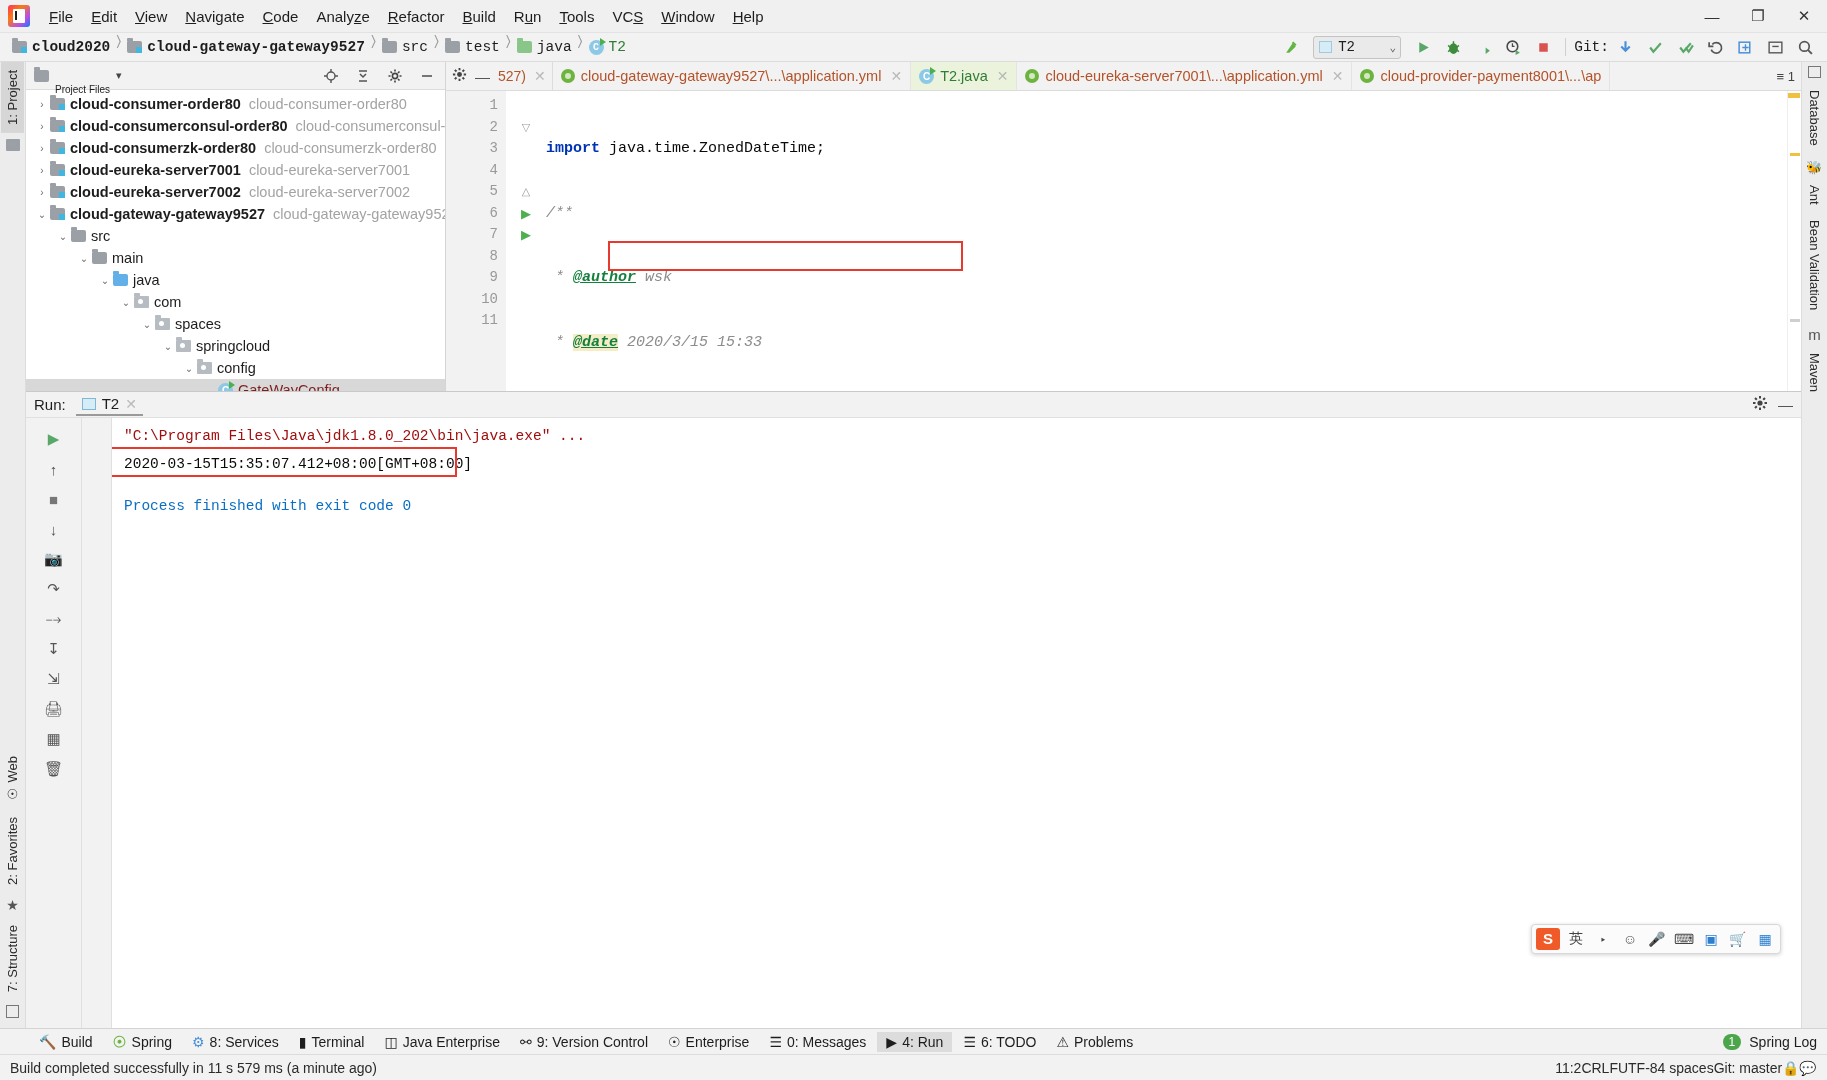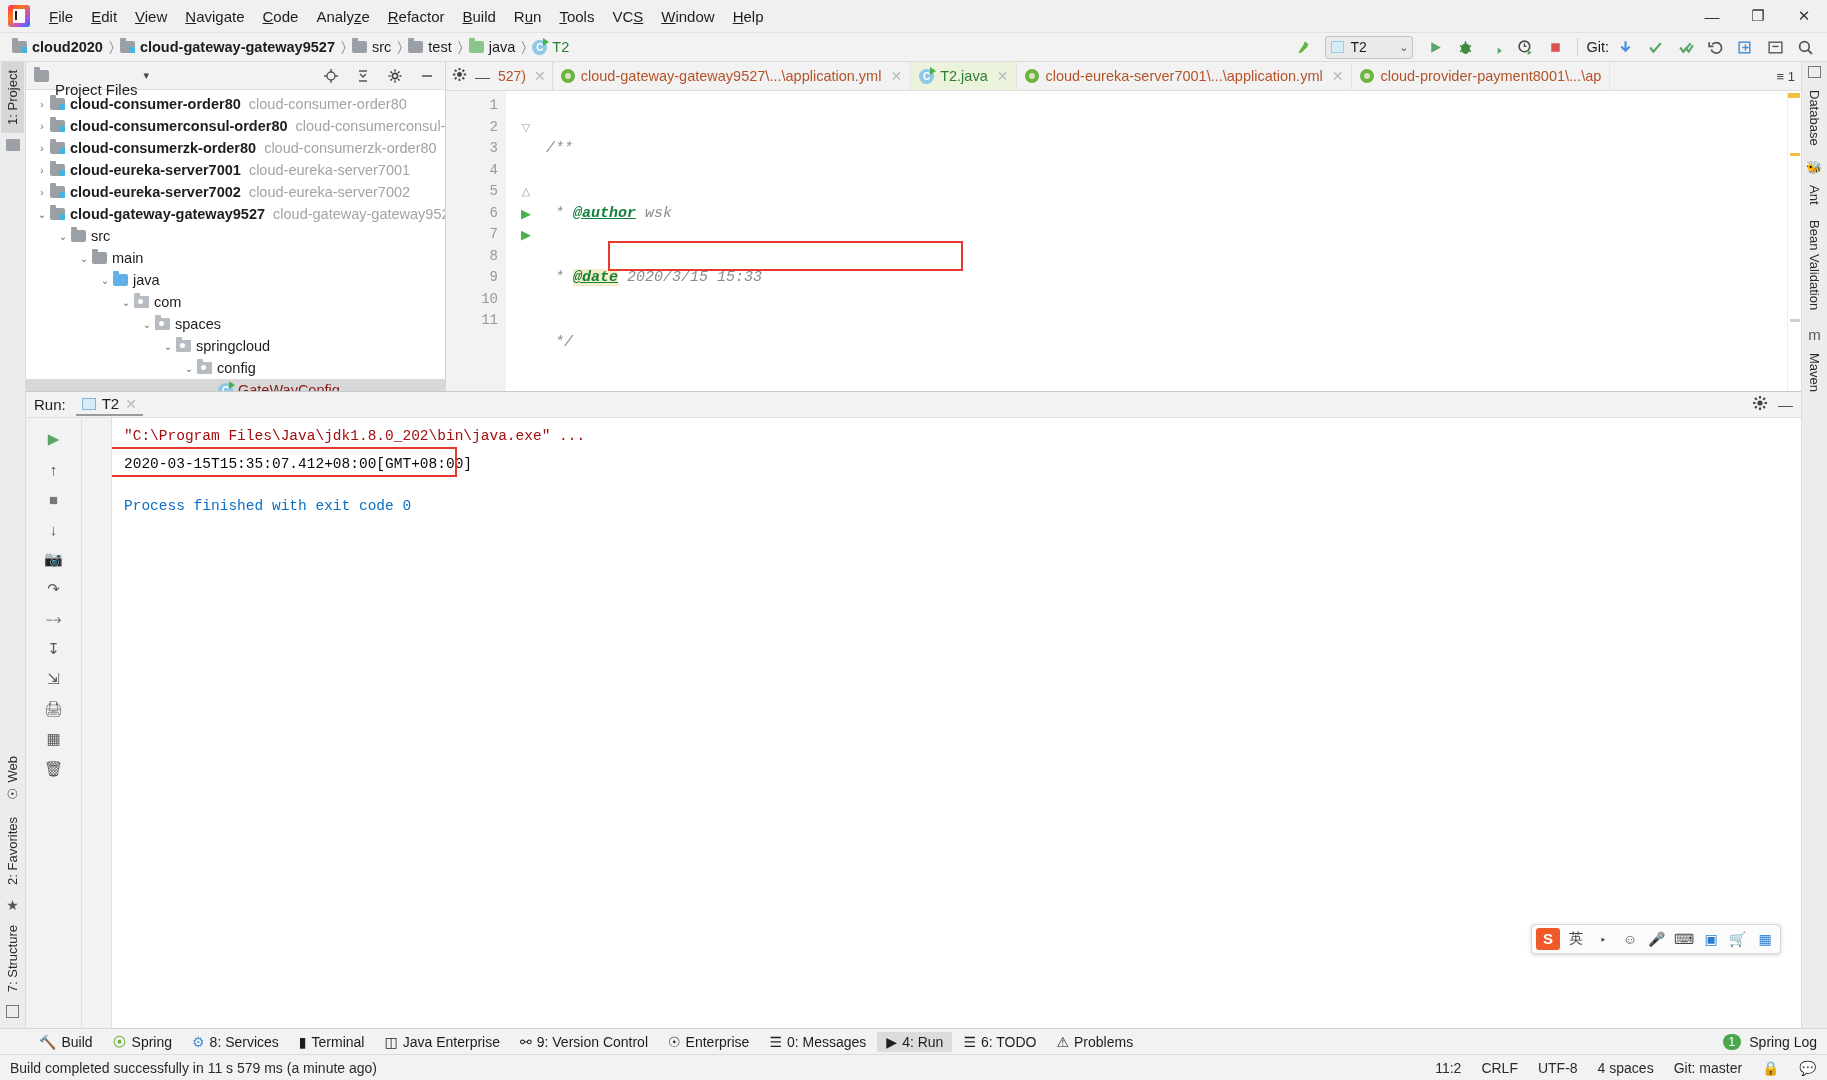--- a/index.html
+++ b/index.html
@@ -40,22 +40,22 @@
     color:#2b2b2b; pointer-events:none;
   }
   #win-controls { margin-left:auto; display:flex; z-index:3; }
   .win-btn {
     width:46px; height:33px; display:flex; align-items:center; justify-content:center;
     font-size:15px; color:#333;
   }
 
   
   #navbar {
-    height:29px; background:#f2f2f2; display:flex; align-items:center;
-    padding-left:10px; border-bottom:1px solid #dcdcdc; position:relative;
+    height:29px; background:#f2f2f2; display:flex; 
+    padding-left:10px; border-bottom:1px solid #dcdcdc; position:relative;font-family:Liberation Mono, monospace;
   }
   .crumb { display:flex; align-items:center; font-size:14.5px; padding:1px 2px; }
   .crumb .lbl { margin-left:5px; }
   .crumb.bold .lbl { font-weight:bold; }
   .crumb-sep { color:#9a9a9a; margin:0 4px; font-size:15px; }
   .ic-folder {
     width:15px; height:12px; background:#9aa0a6; border-radius:1px 2px 2px 2px; position:relative; flex:none;
   }
   .ic-folder::before{
     content:""; position:absolute; top:-3px; left:0; width:6px; height:3px;
@@ -103,21 +103,21 @@
   }
   .vtab.rot180 { transform:rotate(180deg); }
   .vtab.active { background:#d6d6d6; }
 
   
   #project-panel { width:420px; background:#fff; border-right:1px solid #d4d4d4; display:flex; flex-direction:column; flex:none;}
   #project-header {
     height:28px; background:#f2f2f2; display:flex; align-items:center; padding:0 4px 0 8px;
     border-bottom:1px solid #dcdcdc; gap:6px;
   }
-  #project-header .ttl { font-size:15px;margin-top:27px; }
+  #project-header .ttl { font-size:10px;margin-top:27px; }
   #ph-right { margin-left:auto; display:flex; align-items:center; gap:4px;}
   #tree { flex:1; overflow:hidden; padding-top:3px; font-size:14.5px; }
   .tnode { display:flex; align-items:center; height:22px; white-space:nowrap; }
   .tnode.selected { background:#d8d8d8; }
   .arrow { width:16px; text-align:center; color:#6e6e6e; font-size:10px; flex:none;}
   .tname { font-weight:bold; margin-left:5px; }
   .tname.norm { font-weight:normal; }
   .tloc { color:#a3a3a3; margin-left:8px; font-weight:normal;}
   .tname.green { color:#7f1d1d; font-weight:normal;}
 
@@ -227,21 +227,21 @@
   .bbtn { display:flex; align-items:center; gap:5px; padding:2px 9px; white-space:nowrap; }
   .bbtn.active { background:#dcdcdc; }
   #bottombar-right { margin-left:auto; display:flex; align-items:center; gap:8px; padding-right:10px;}
   #evt-badge { background:#4ba64b; color:#fff; border-radius:9px; padding:0 6px; font-size:12px; line-height:16px;}
 
   
   #statusbar {
     height:26px; background:#f2f2f2; border-top:1px solid #dcdcdc; display:flex;
     align-items:center; padding:0 10px; font-size:14px; color:#2b2b2b; gap:0;
   }
-  #statusbar .s-right { margin-left:auto; display:flex; align-items:flex-end; gap:20px;}
+  #statusbar .s-right { margin-left:auto; display:flex; align-items:flex-end; }
 </style>
 </head>
 <body>
 
 <div id="titlebar">
   <div id="app-logo"></div>
   <div class="menu">
     <div class="menu-item"><span class="mn">F</span>ile</div>
     <div class="menu-item"><span class="mn">E</span>dit</div>
     <div class="menu-item"><span class="mn">V</span>iew</div>
@@ -568,20 +568,21 @@
         <div class="mk"></div>
         <div class="mk" style="color:#9a9a9a;">△</div>
         <div class="mk runmark">▶</div>
         <div class="mk runmark">▶</div>
         <div class="mk"></div>
         <div class="mk"></div>
         <div class="mk"></div>
         <div class="mk"></div>
       </div>
       <div id="code">
+        <div class="cl"><span class="kw">import</span> java.time.ZonedDateTime;</div>
         <div class="cl cmt">/**</div>
         <div class="cl cmt"> * <span class="tag">@author</span> wsk</div>
         <div class="cl cmt"> * <span class="tag hl">@date</span> 2020/3/15 15:33</div>
         <div class="cl cmt"> */</div>
         <div class="cl"><span class="kw">public class</span> T2 <span class="brace-hl">{</span></div>
         <div class="cl">    <span class="kw" style="text-decoration:underline;">public static void</span> <span class="mth">main</span>(String[] args) {</div>
         <div class="cl">        ZonedDateTime zbj = ZonedDateTime.<span class="fld">now</span>();</div>
         <div class="cl">        System.<span class="fld">out</span>.println(zbj);</div>
         <div class="cl">    }</div>
         <div class="cl cur">}</div>

